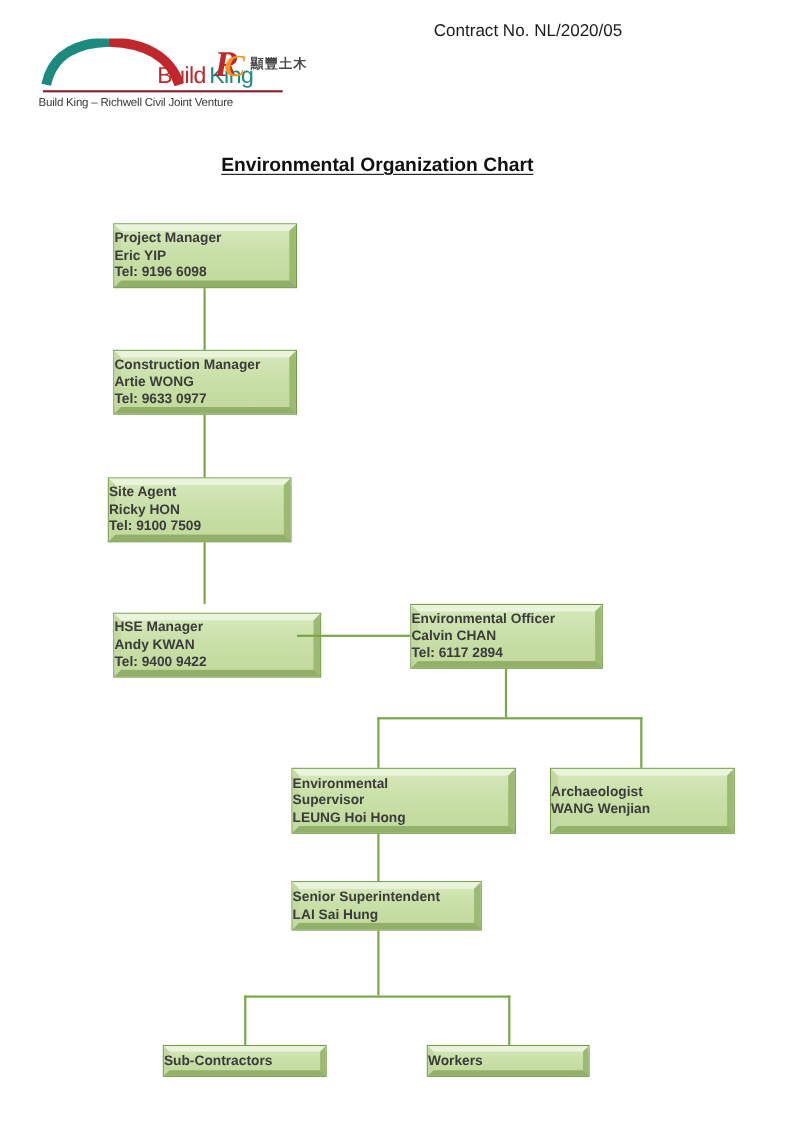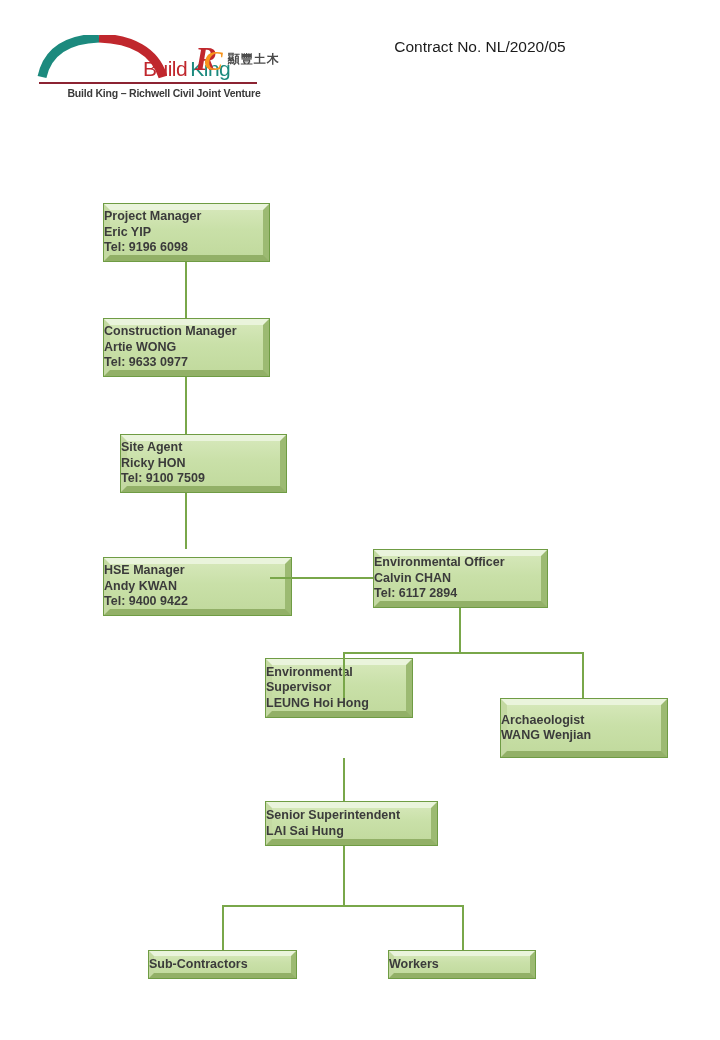--- a/index.html
+++ b/index.html
@@ -13,24 +13,24 @@
   .logo-block { position:absolute; left:35px; top:33px; width:232px; height:72px; }
   .arch-svg { position:absolute; left:2px; top:2px; }
   .bk-wordmark { position:absolute; left:60px; top:24px; font-size:21px; font-weight:normal; letter-spacing:-0.5px; white-space:nowrap;margin-left:48px; }
   .bk-build { color:#c0272d; }
   .bk-king  { color:#1c8a7e; margin-left:3px; }
   .rc-logo { position:absolute; left:160px; top:8px; white-space:nowrap; }
   .rc-r { font-family:"Liberation Serif", serif; font-style:italic; font-weight:bold; font-size:33px; color:#c0272d; }
   .rc-c { font-family:"Liberation Serif", serif; font-style:italic; font-weight:bold; font-size:28px; color:#f7941d; margin-left:-13px; }
   .rc-cn { font-size:12px; font-weight:bold; color:#4a4a4a; letter-spacing:1px; margin-left:5px; vertical-align:7px; }
   .logo-rule { position:absolute; left:4px; top:49px; width:218px; height:2px; background:#8c2332; }
-  .jv-text { position:absolute; left:16px; top:54px; width:226px; text-align:center;
-             font-size:10.5px; font-weight:bold; color:#3a3a3a; letter-spacing:-0.2px; white-space:nowrap; }
+  .jv-text { position:absolute; left:0; top:54px; width:226px; text-align:left;
+             font-size:10.5px; font-weight:normal; color:#3a3a3a; letter-spacing:-0.2px; white-space:nowrap; }
 
-  .contract-block { position:absolute; left:268px; top:36px; width:424px; text-align:center;
+  .contract-block { position:absolute; left:268px; top:18px; width:424px; text-align:center;
                     font-size:15.5px; line-height:22px; color:#1b1b1b; }
 
   .chart-title { position:absolute; left:143px; top:139px; width:400px; text-align:center;
                  font-size:17.5px; font-weight:bold; color:#111111;
                  text-decoration:underline; text-underline-offset:3px; }
 
   
   .node { position:absolute; border:1px solid #6f9c44;
           background:linear-gradient(180deg,#d8e9bd 0%,#c9e0a8 45%,#c0d99c 100%); }
   .bevel { position:absolute; inset:0; border-style:solid; border-width:6px;
@@ -60,20 +60,21 @@
       <span class="rc-r">R</span><span class="rc-c">C</span><span class="rc-cn">顯豐土木</span>
     </div>
     <div class="logo-rule"></div>
     <div class="jv-text">Build King – Richwell Civil Joint Venture</div>
   </div>
 
   <div class="contract-block">
     <div>Contract No. NL/2020/05</div>
   </div>
 
+  <h1 class="chart-title">Environmental Organization Chart</h1>
 
   <div>
 
     <div class="node" style="left:103px; top:203px; width:167px; height:59px;">
       <div class="bevel"></div>
       <div class="node-text">
         <div>Project Manager</div>
         <div>Eric YIP</div>
         <div>Tel: 9196 6098</div>
       </div>
@@ -81,21 +82,21 @@
 
     <div class="node" style="left:103px; top:318px; width:167px; height:59px;">
       <div class="bevel"></div>
       <div class="node-text">
         <div>Construction Manager</div>
         <div>Artie WONG</div>
         <div>Tel: 9633 0977</div>
       </div>
     </div>
 
-    <div class="node" style="left:120px; top:434px; width:167px; height:59px;">
+    <div class="node" style="left:98px; top:434px; width:167px; height:59px;">
       <div class="bevel"></div>
       <div class="node-text">
         <div>Site Agent</div>
         <div>Ricky HON</div>
         <div>Tel: 9100 7509</div>
       </div>
     </div>
 
     <div class="node" style="left:103px; top:557px; width:189px; height:59px;">
       <div class="bevel"></div>
@@ -108,21 +109,21 @@
 
     <div class="node" style="left:373px; top:549px; width:175px; height:59px;padding-left:37px;">
       <div class="bevel"></div>
       <div class="node-text">
         <div>Environmental Officer</div>
         <div>Calvin CHAN</div>
         <div>Tel: 6117 2894</div>
       </div>
     </div>
 
-    <div class="node" style="left:265px; top:658px; width:148px; height:60px;">
+    <div class="node" style="left:265px; top:698px; width:204px; height:60px;">
       <div class="bevel"></div>
       <div class="node-text">
         <div>Environmental</div>
         <div>Supervisor</div>
         <div>LEUNG Hoi Hong</div>
       </div>
     </div>
 
     <div class="node" style="left:500px; top:698px; width:168px; height:60px;">
       <div class="bevel"></div>

